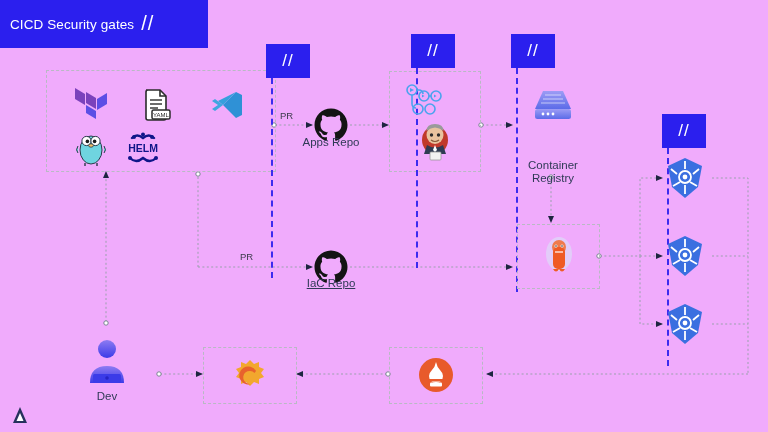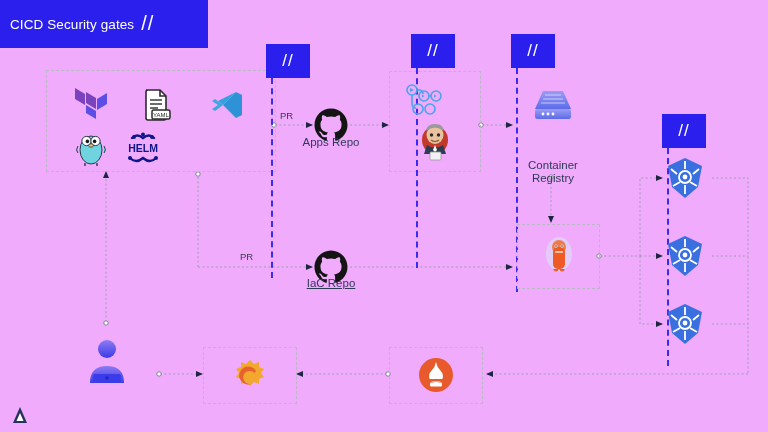--- a/index.html
+++ b/index.html
@@ -374,20 +374,21 @@
           <stop offset="0%" stop-color="#8D7BF2"></stop>
           <stop offset="100%" stop-color="#3B3BE8"></stop>
         </linearGradient>
       </defs>
       <circle cx="21" cy="11" r="9" fill="url(#devG)"></circle>
       <path d="M4,45 q0,-17 17,-17 q17,0 17,17 z" fill="url(#devG)"></path>
       <rect x="7" y="36" width="28" height="9" rx="1.5" fill="#3B3BE8"></rect>
       <circle cx="21" cy="40" r="1.8" fill="#2724C4"></circle>
     </svg>
   </div>
+  <div class="abs node-label" style="left:57px; top:390px; width:100px;">Dev</div>
 
   <div class="abs dashed-box" style="left:203px; top:347px; width:94px; height:57px;"></div>
   <div class="abs" style="left:232px; top:358px; width:36px; height:36px;">
     <svg viewBox="0 0 36 36" width="36" height="36">
       <path d="M18,2 l4,4 l5,-2 l0,5 l5,2 l-3,4 l3,4 l-5,2 l0,5 l-5,-2 l-4,4 l-4,-4 l-5,2 l0,-5 l-5,-2 l3,-4 l-3,-4 l5,-2 l0,-5 l5,2 z" fill="#F2A72E"></path>
       <path d="M24,13 a9,9 0 1 0 -3,12 a6.5,6.5 0 1 1 1.5,-10 z" fill="#E8622D"></path>
       <circle cx="18" cy="19" r="3.2" fill="#F2A72E"></circle>
     </svg>
   </div>
 

